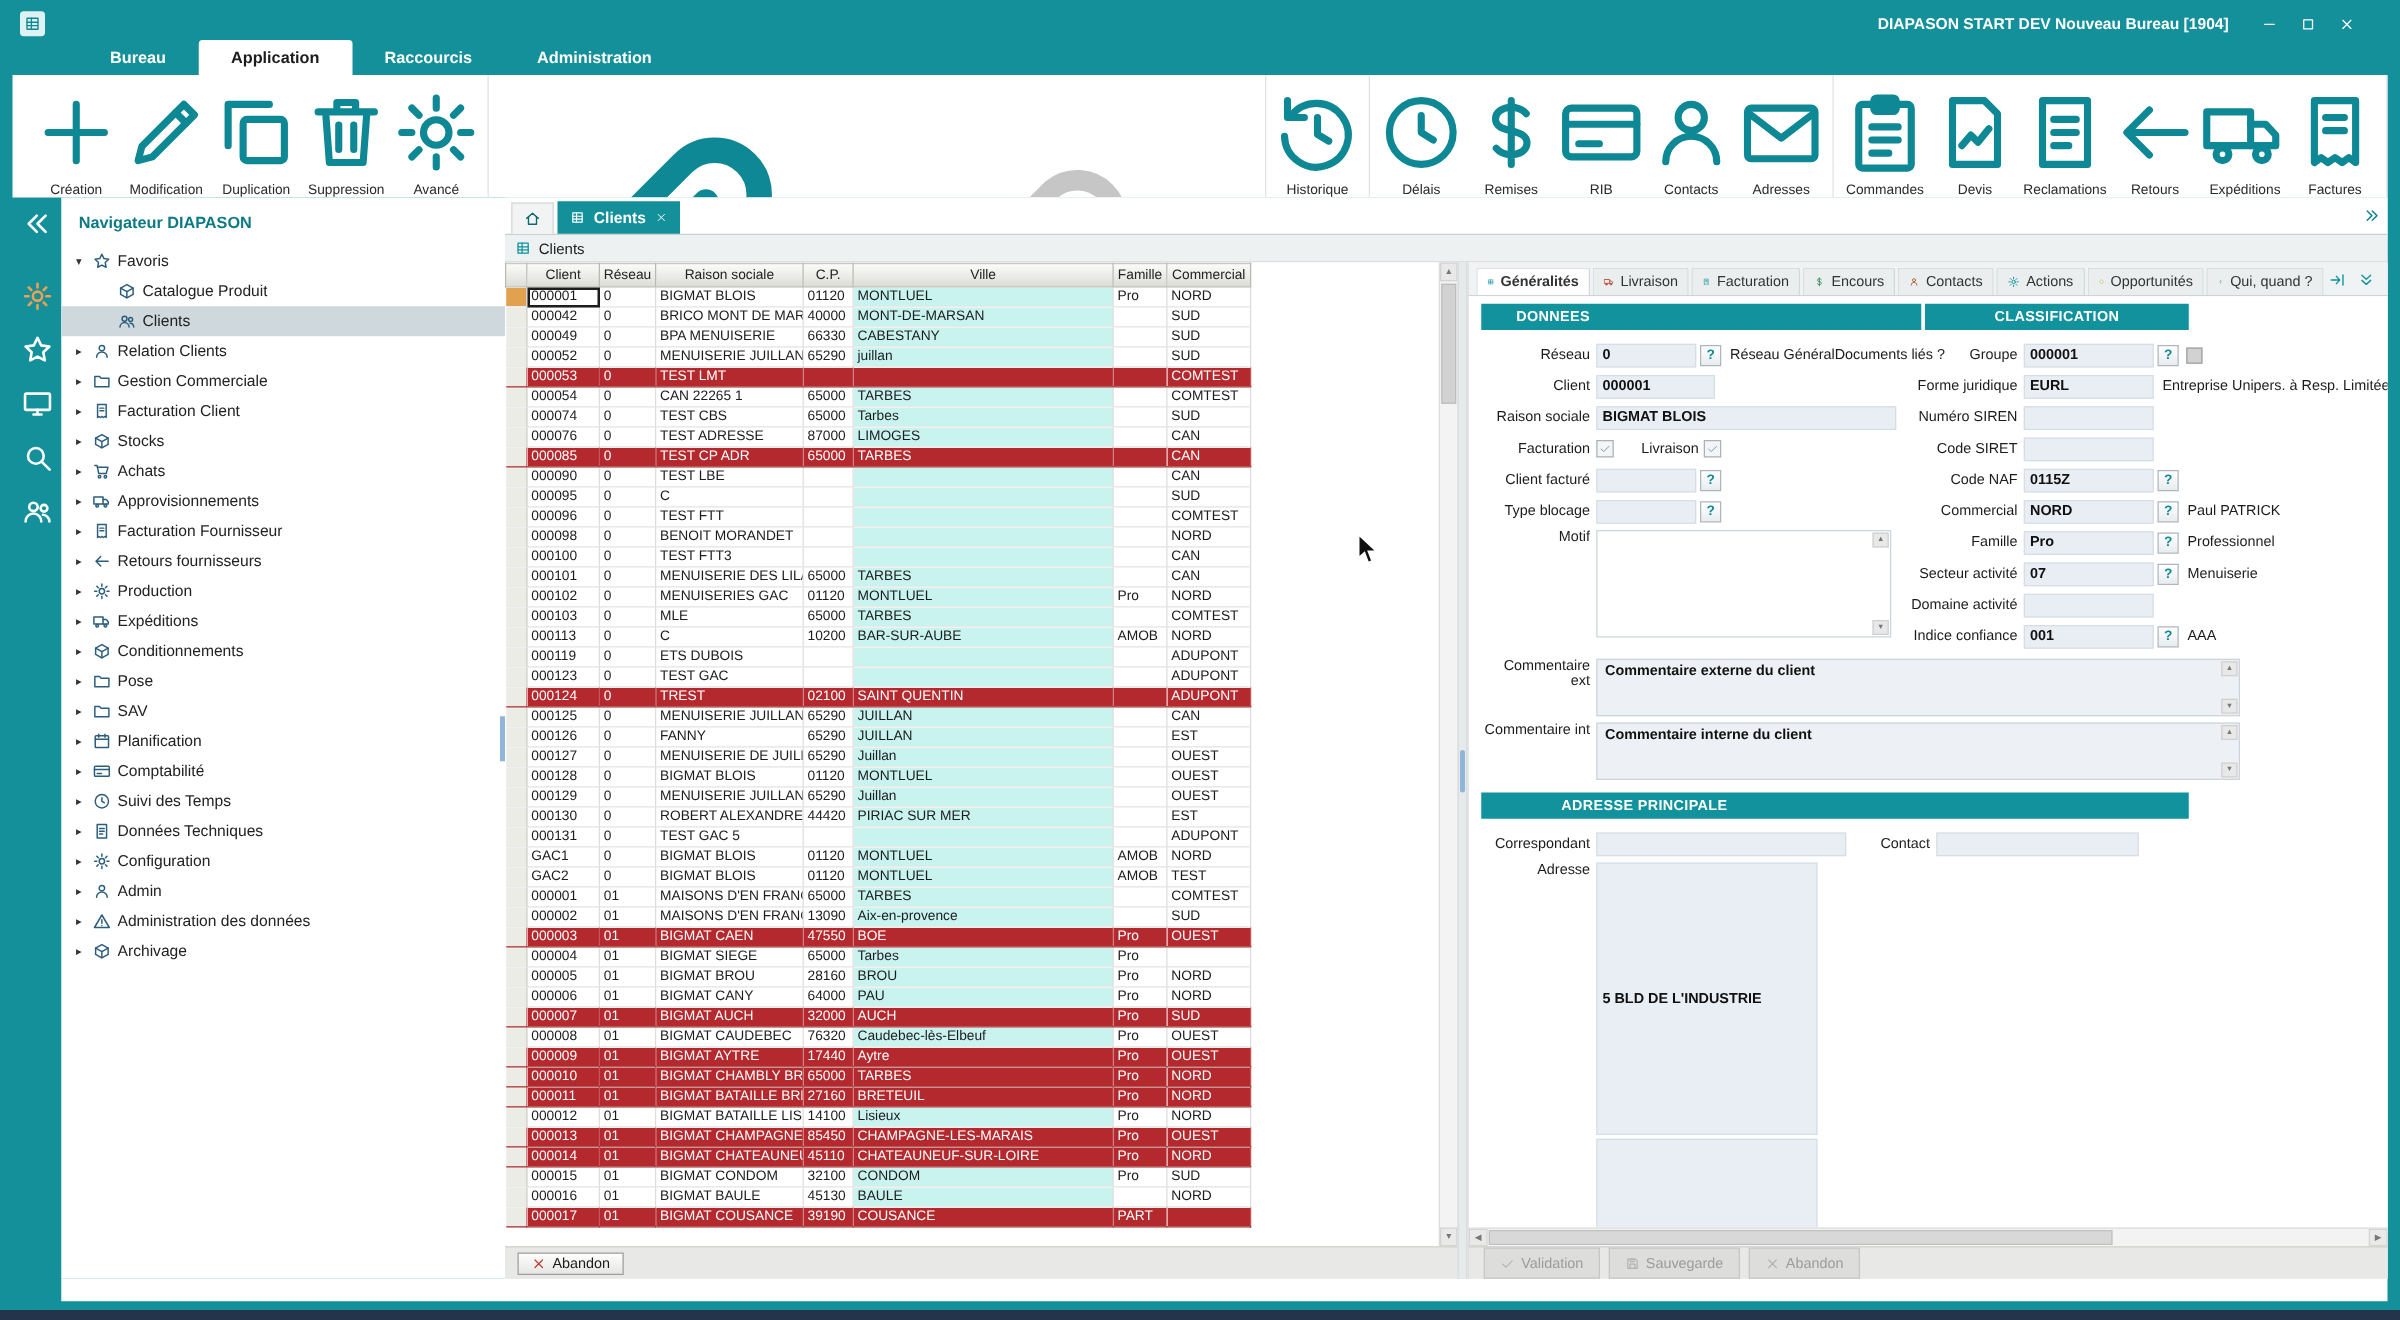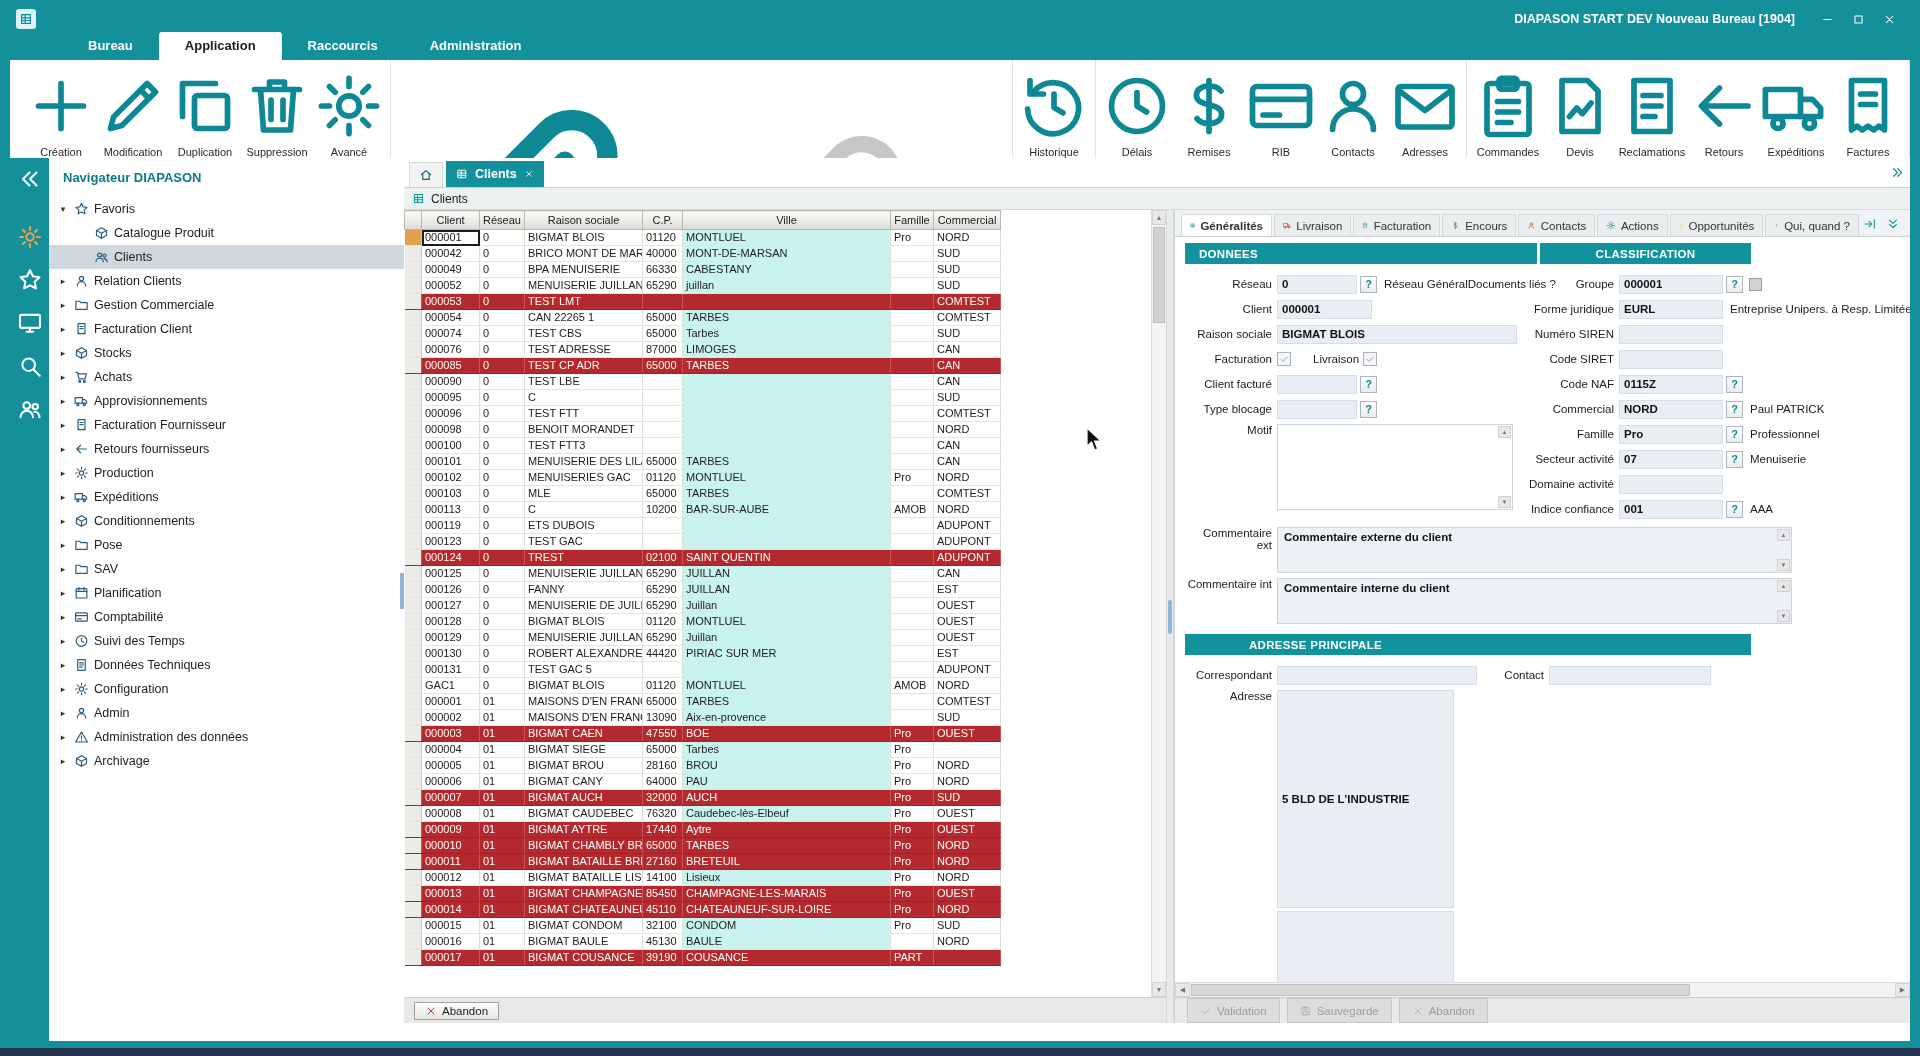--- a/index.html
+++ b/index.html
@@ -7,21 +7,21 @@
     background:#14909a; font-family:"Liberation Sans", sans-serif; }
 
   svg.ic { fill:none; stroke:currentColor; stroke-width:1.9; stroke-linecap:round;
     stroke-linejoin:round; width:100%; height:100%; display:block; }
   .ic26{width:26px;height:26px;} .ic16{width:15px;height:15px;}
   .icn{width:15px;height:15px;flex:0 0 15px;} .ict{width:13px;height:13px;}
   .icrail{width:21px;height:21px;}
   [data-icon]{display:inline-flex;align-items:center;justify-content:center;}
 
   
-  .titlebar{position:absolute;top:6px;left:10px;right:10px;height:26px;display:flex;
+  .titlebar{position:absolute;top:6px;left:10px;right:22px;height:26px;display:flex;
     align-items:center;padding:0 6px;color:#fff;}
   .appicon{width:20px;height:20px;background:#dff2f3;border-radius:3px;color:#0d8894;padding:3px;}
   .title{margin-left:auto;font-size:12.5px;font-weight:bold;margin-right:26px;}
   .wctrls{display:flex;gap:18px;margin-right:8px;}
   .wbtn{width:13px;height:13px;color:#fff;}
 
   
   .menubar{position:absolute;top:32px;left:10px;right:10px;height:28px;display:flex;
     align-items:flex-end;padding-left:52px;}
   .menutabs{display:flex;}
@@ -124,21 +124,21 @@
     padding:0 8px;border:1px solid #d3d8da;border-bottom:none;background:#eaeeee;
     border-radius:2px 2px 0 0;white-space:nowrap;}
   .ftab.active{background:#fff;font-weight:bold;}
   .ftabicons{display:flex;gap:9px;padding:0 4px 5px;}
   .tbic{width:14px;height:14px;color:#11929c;}
   .fbody{position:absolute;top:27px;left:0;right:0;bottom:41px;padding:4px 6px 0 10px;
     overflow:hidden;background:#fff;font-size:11.5px;}
 
   .secbar{display:flex;height:21px;margin:2px 0 8px;width:566px;}
   .sec1{flex:0 0 352px;background:#11929c;color:#fff;font-weight:bold;font-size:11.5px;
-    display:flex;align-items:center;padding-left:14px;letter-spacing:.3px;}
+    display:flex;align-items:center;padding-left:28px;letter-spacing:.3px;}
   .sec2{flex:1;margin-left:3px;background:#11929c;color:#fff;font-weight:bold;font-size:11.5px;
     display:flex;align-items:center;justify-content:center;letter-spacing:.3px;}
   .secbar.single{margin-top:10px;}
   .secbar.single .sec1{flex:1;padding-left:64px;}
 
   .cols{display:flex;}
   .colL{width:340px;flex:0 0 340px;}
   .colR{flex:1;}
   .frow{display:flex;align-items:center;height:24px;margin-bottom:1px;}
   .frow.top{align-items:flex-start;height:auto;padding-top:2px;}
@@ -987,20 +987,30 @@
                 <td>GAC1</td>
                 <td>0</td>
                 <td>BIGMAT BLOIS</td>
                 <td>01120</td>
                 <td class="ville">MONTLUEL</td>
                 <td>AMOB</td>
                 <td>NORD</td>
               </tr>
               <tr>
                 <td class="rowsel"></td>
+                <td>GAC2</td>
+                <td>0</td>
+                <td>BIGMAT BLOIS</td>
+                <td>01120</td>
+                <td class="ville">MONTLUEL</td>
+                <td>AMOB</td>
+                <td>TEST</td>
+              </tr>
+              <tr>
+                <td class="rowsel"></td>
                 <td>000001</td>
                 <td>01</td>
                 <td>MAISONS D'EN FRANCE</td>
                 <td>65000</td>
                 <td class="ville">TARBES</td>
                 <td></td>
                 <td>COMTEST</td>
               </tr>
               <tr>
                 <td class="rowsel"></td>

